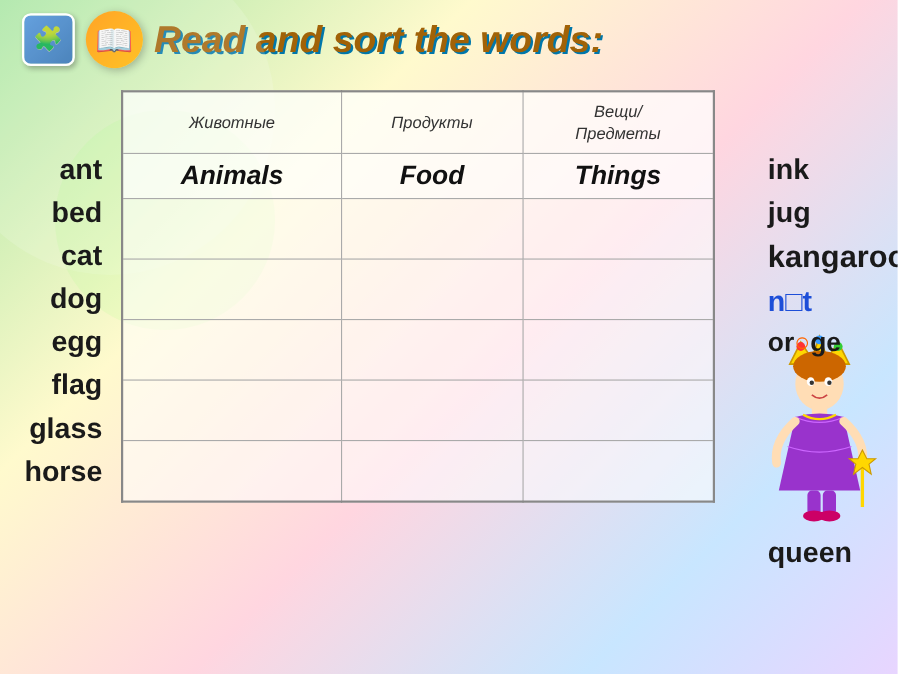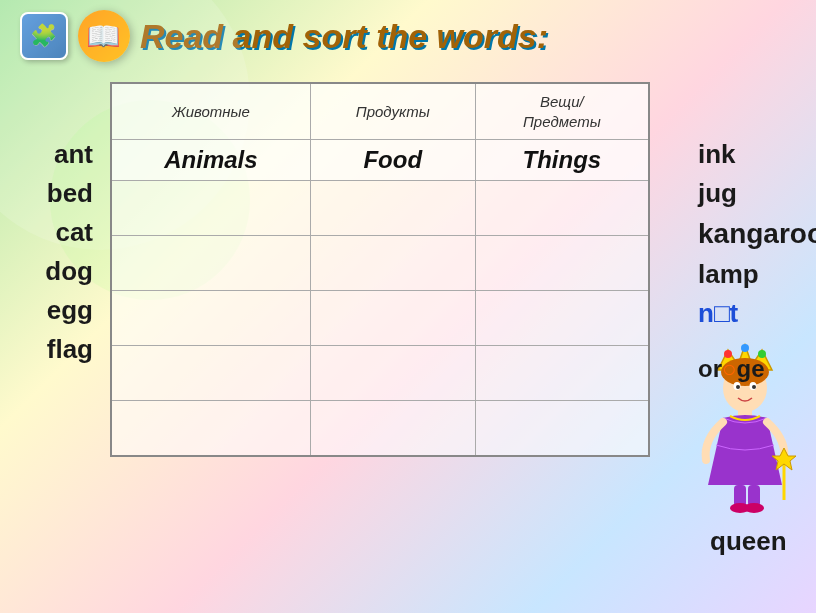--- a/index.html
+++ b/index.html
@@ -156,20 +156,22 @@
 
 <div class="main-content">
 
   <div class="word-list-left">
     <span class="word-item">ant</span>
     <span class="word-item">bed</span>
     <span class="word-item">cat</span>
     <span class="word-item">dog</span>
     <span class="word-item">egg</span>
     <span class="word-item">flag</span>
+    <span class="word-item">glass</span>
+    <span class="word-item">horse</span>
   </div>
 
   <div class="table-container">
     <table>
       <thead>
         <tr class="header-row-top">
           <th>Животные</th>
           <th>Продукты</th>
           <th>Вещи/<br>Предметы</th>
         </tr>
@@ -206,21 +208,20 @@
           <td></td>
         </tr>
       </tbody>
     </table>
   </div>
 
   <div class="word-list-right">
     <span class="word-item">ink</span>
     <span class="word-item">jug</span>
     <span class="word-item" style="font-size:28px;">kangaroo</span>
-    <span class="word-item">lamp</span>
     <span class="word-item" style="color:#1d4ed8;">n□t</span>
 
     <div style="position:relative; height:180px; width:115px;">
 
       <svg width="115" height="175" viewBox="0 0 115 175" style="position:absolute;bottom:0;left:-10px;">
 
         <polygon points="30,30 40,10 50,25 57,5 64,25 74,10 84,30" fill="#FFD700" stroke="#cc9900" stroke-width="1.5"></polygon>
 
         <circle cx="40" cy="14" r="4" fill="#FF3333"></circle>
         <circle cx="57" cy="8" r="4" fill="#3399FF"></circle>
@@ -253,18 +254,18 @@
 
         <rect x="46" y="145" width="12" height="22" rx="4" fill="#9933CC"></rect>
         <rect x="60" y="145" width="12" height="22" rx="4" fill="#9933CC"></rect>
 
         <ellipse cx="52" cy="168" rx="10" ry="5" fill="#cc0066"></ellipse>
         <ellipse cx="66" cy="168" rx="10" ry="5" fill="#cc0066"></ellipse>
 
         <path d="M42,76 Q57,84 72,76" stroke="#FFD700" stroke-width="2" fill="none"></path>
       </svg>
 
-      <span style="position:absolute;top:20px;left:0;font-size:24px;font-weight:bold;color:#1a1a1a;">or<span style="color:#ff6600;">○</span>ge</span>
+      <span style="position:absolute;top:2px;left:0;font-size:24px;font-weight:bold;color:#1a1a1a;">or<span style="color:#ff6600;">○</span>ge</span>
     </div>
-    <span class="word-item" style="margin-top:5px;margin-left:12px;">queen</span>
+    <span class="word-item" style="margin-top:5px;">queen</span>
   </div>
 
 </div>
 
 </body></html>

